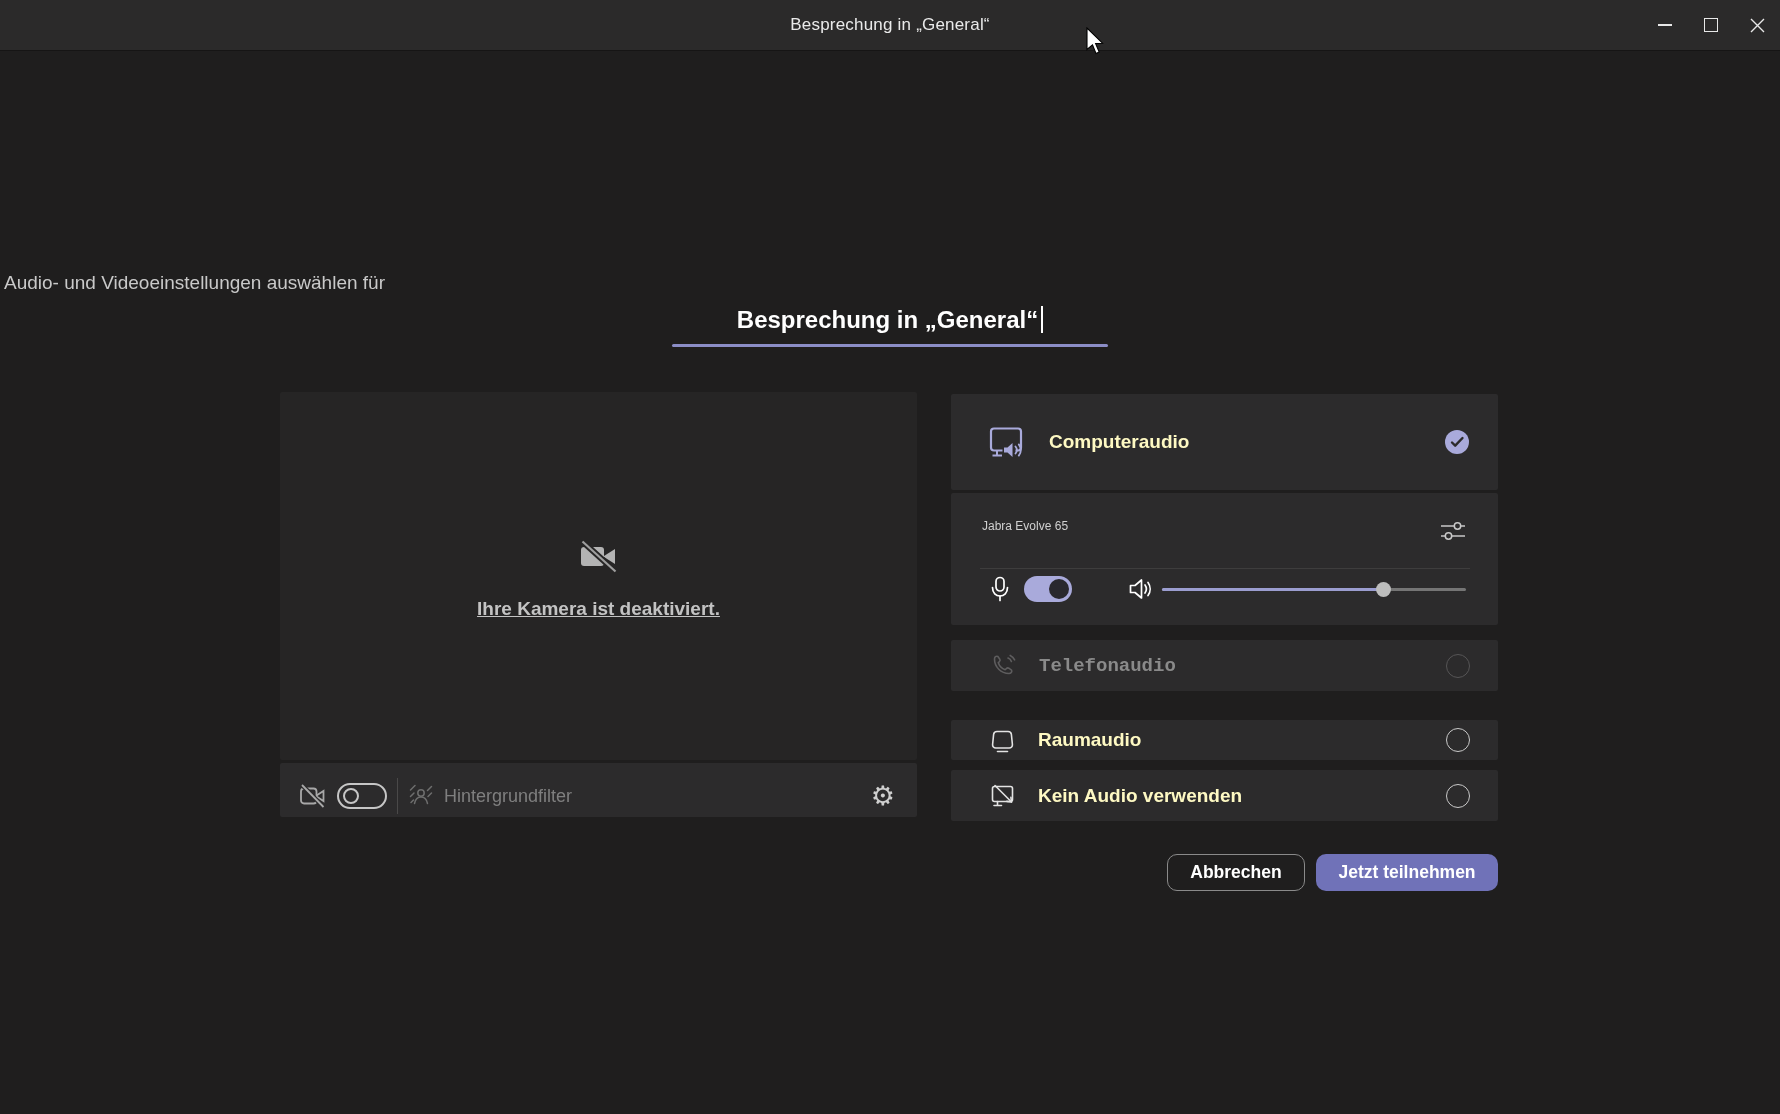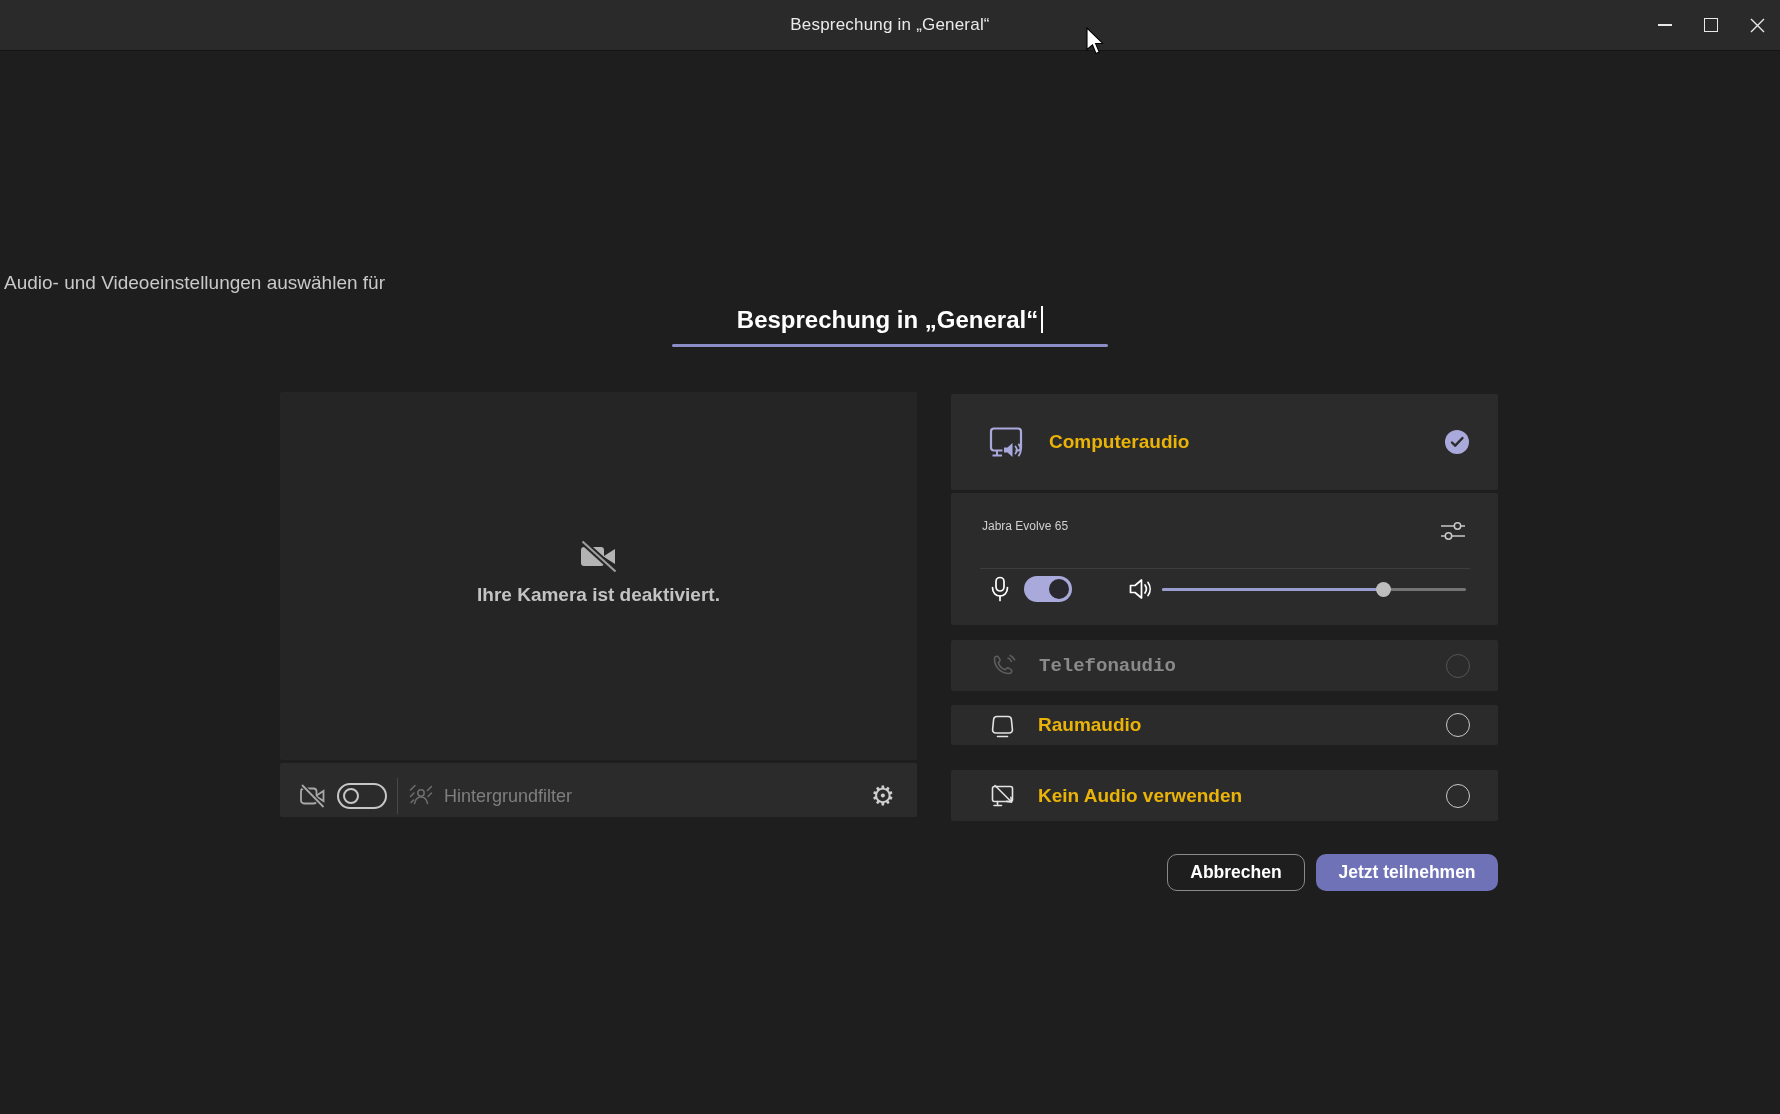--- a/index.html
+++ b/index.html
@@ -39,21 +39,21 @@
   .name-underline{
     left:672px;top:344px;width:436px;height:3px;background:#8b8dc6;border-radius:2px;
   }
 
   
   .video-area{
     left:280px;top:392px;width:637px;height:368px;
     background:#262525;border-radius:2px;
   }
   .video-center{position:absolute;left:0;top:148px;width:100%;display:flex;flex-direction:column;align-items:center;}
-  .cam-off-msg{margin-top:10px;color:#c3c3c3;font-size:19px;font-weight:700;}
+  .cam-off-msg{margin-top:24px;color:#c3c3c3;font-size:19px;font-weight:700;text-decoration:underline;}
   .video-bar{
     left:280px;top:763px;width:637px;height:54px;
     background:#2c2b2c;border-radius:2px;
     display:flex;align-items:center;padding:12px 22px 0 19px;box-sizing:border-box;
   }
   .vbar-divider{width:1px;height:36px;background:#4a4949;margin:0 10px 0 10px;}
   .filter-label{color:#7f7f7f;font-size:18px;margin-left:10px;}
   .gear{margin-left:auto;color:#cfcfcf;font-size:27px;line-height:1;cursor:default;}
 
   
@@ -71,21 +71,21 @@
   }
   .toggle-on .knob{
     position:absolute;right:3px;top:3px;width:20px;height:20px;border-radius:50%;background:#29282e;
   }
 
   
   .row{
     position:absolute;left:951px;width:547px;background:#2c2b2c;border-radius:2px;
     display:flex;align-items:center;padding:0 28px 0 38px;box-sizing:border-box;
   }
-  .row .label{font-size:19px;font-weight:700;color:#eab308;margin-left:22px;}
+  .row .label{font-size:19px;font-weight:700;color:#fef9c3;margin-left:22px;}
   .row .right-ctl{margin-left:auto;}
   .radio{
     width:24px;height:24px;border-radius:50%;border:1.5px solid #c9c9c9;box-sizing:border-box;
   }
   .radio.dim{border-color:#565556;}
   .row.disabled .label{color:#8a8a8a;font-family:Liberation Mono, monospace;}
 
   .jabra-block{
     position:absolute;left:951px;top:493px;width:547px;height:132px;
     background:#2c2b2c;border-radius:2px;
@@ -236,21 +236,21 @@
       <g stroke="#5e5d5e" stroke-width="1.6" fill="none" stroke-linecap="round">
         <path d="M5.5 7 C5.5 5 7 3.8 8.8 4.4 L10.8 7.2 C11.3 8 11.1 9 10.3 9.8 L9.3 10.8 C10.3 13.8 13.2 16.7 16.2 17.7 L17.2 16.7 C18 15.9 19 15.7 19.8 16.2 L22.6 18.2 C23.2 20 22 21.5 20 21.5 C12 21.5 5.5 15 5.5 7 Z"></path>
         <path d="M19 6 A5.5 5.5 0 0 1 22.4 9.4"></path>
         <path d="M21.2 3.4 A9 9 0 0 1 25.6 7.8"></path>
       </g>
     </svg>
     <div class="label">Telefonaudio</div>
     <div class="radio dim right-ctl"></div>
   </div>
 
-  <div class="row" style="top:705px;height:40px">
+  <div class="row" style="top:720px;height:40px">
     <svg width="27" height="27" viewBox="0 0 27 27">
       <g stroke="#e3e3e3" stroke-width="1.6" fill="none" stroke-linecap="round">
         <path d="M8 4.5 H19 C21 4.5 22.2 5.7 22.4 7.5 L23.4 17.5 C23.6 19.5 22.2 21 20.2 21 H6.8 C4.8 21 3.4 19.5 3.6 17.5 L4.6 7.5 C4.8 5.7 6 4.5 8 4.5 Z"></path>
         <path d="M8.5 24.5 H18.5"></path>
       </g>
     </svg>
     <div class="label">Raumaudio</div>
     <div class="radio right-ctl"></div>
   </div>
 

